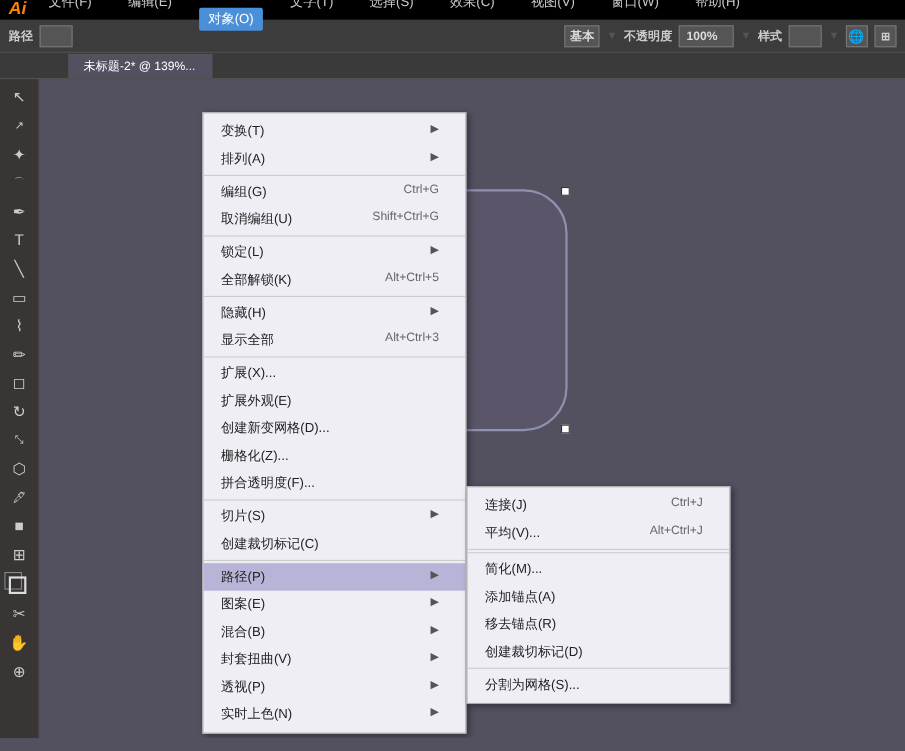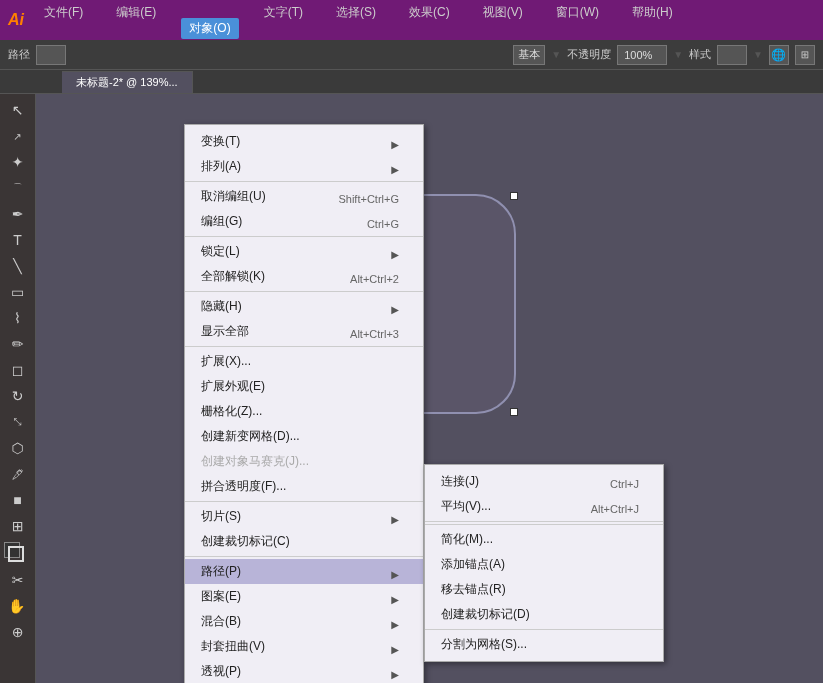--- a/index.html
+++ b/index.html
@@ -10,22 +10,22 @@
       font-family: "Microsoft YaHei", "SimHei", sans-serif;
       font-size: 12px;
       color: #333;
       overflow: hidden;
       position: relative;
     }
 
     
     #title-bar {
       width: 100%;
-      height: 40px;
-      background: #701a75;
+      height: 18px;
+      background: #000000;
       display: flex;
       align-items: center;
       padding: 0 8px;
       color: #ccc;
       font-size: 12px;
     }
     #ai-logo {
       color: #ff7f00;
       font-weight: bold;
       font-size: 16px;
@@ -47,20 +47,21 @@
     
     #toolbar-row {
       width: 100%;
       height: 30px;
       background: #3c3c3c;
       display: flex;
       align-items: center;
       padding: 0 8px;
       gap: 6px;
       border-bottom: 1px solid #555;
+      font-weight: bold;
     }
     .toolbar-label {
       color: #ccc;
       font-size: 11px;
     }
     .toolbar-box {
       background: #555;
       border: 1px solid #777;
       color: #ddd;
       padding: 1px 6px;
@@ -171,21 +172,21 @@
       box-shadow: 2px 2px 6px rgba(0,0,0,0.4);
       z-index: 100;
       min-width: 240px;
       padding: 4px 0;
     }
     .dropdown-item {
       padding: 4px 24px 4px 16px;
       cursor: pointer;
       display: flex;
       justify-content: space-between;
-      align-items: flex-end;
+      align-items: flex-start;
       white-space: nowrap;
       color: #222;
       font-size: 12px;
     }
     .dropdown-item.highlighted { background: #b8b4d8; }
     .dropdown-item.disabled { color: #aaa; cursor: default; }
     .dropdown-item .shortcut {
       color: #666;
       font-size: 11px;
       margin-left: 20px;
@@ -298,60 +299,57 @@
       <div class="dropdown-item">
         <span>变换(T)</span>
           <span class="arrow">▶</span>
       </div>
       <div class="dropdown-item">
         <span>排列(A)</span>
           <span class="arrow">▶</span>
       </div>
       <div class="dropdown-separator"></div>
       <div class="dropdown-item">
+        <span>编组(G)</span>
+          <span class="shortcut">Ctrl+G</span>
+      </div>
+      <div class="dropdown-item">
         <span>取消编组(U)</span>
           <span class="shortcut">Shift+Ctrl+G</span>
       </div>
-      <div class="dropdown-item">
-        <span>编组(G)</span>
-          <span class="shortcut">Ctrl+G</span>
-      </div>
       <div class="dropdown-separator"></div>
       <div class="dropdown-item">
         <span>锁定(L)</span>
           <span class="arrow">▶</span>
       </div>
       <div class="dropdown-item">
         <span>全部解锁(K)</span>
-          <span class="shortcut">Alt+Ctrl+2</span>
+          <span class="shortcut">Alt+Ctrl+5</span>
       </div>
       <div class="dropdown-separator"></div>
       <div class="dropdown-item">
         <span>隐藏(H)</span>
           <span class="arrow">▶</span>
       </div>
       <div class="dropdown-item">
         <span>显示全部</span>
           <span class="shortcut">Alt+Ctrl+3</span>
       </div>
       <div class="dropdown-separator"></div>
       <div class="dropdown-item">
         <span>扩展(X)...</span>
       </div>
       <div class="dropdown-item">
         <span>扩展外观(E)</span>
       </div>
       <div class="dropdown-item">
+        <span>创建新变网格(D)...</span>
+      </div>
+      <div class="dropdown-item">
         <span>栅格化(Z)...</span>
-      </div>
-      <div class="dropdown-item">
-        <span>创建新变网格(D)...</span>
-      </div>
-      <div class="dropdown-item disabled">
-        <span>创建对象马赛克(J)...</span>
       </div>
       <div class="dropdown-item">
         <span>拼合透明度(F)...</span>
       </div>
       <div class="dropdown-separator"></div>
       <div class="dropdown-item">
         <span>切片(S)</span>
           <span class="arrow">▶</span>
       </div>
       <div class="dropdown-item">

